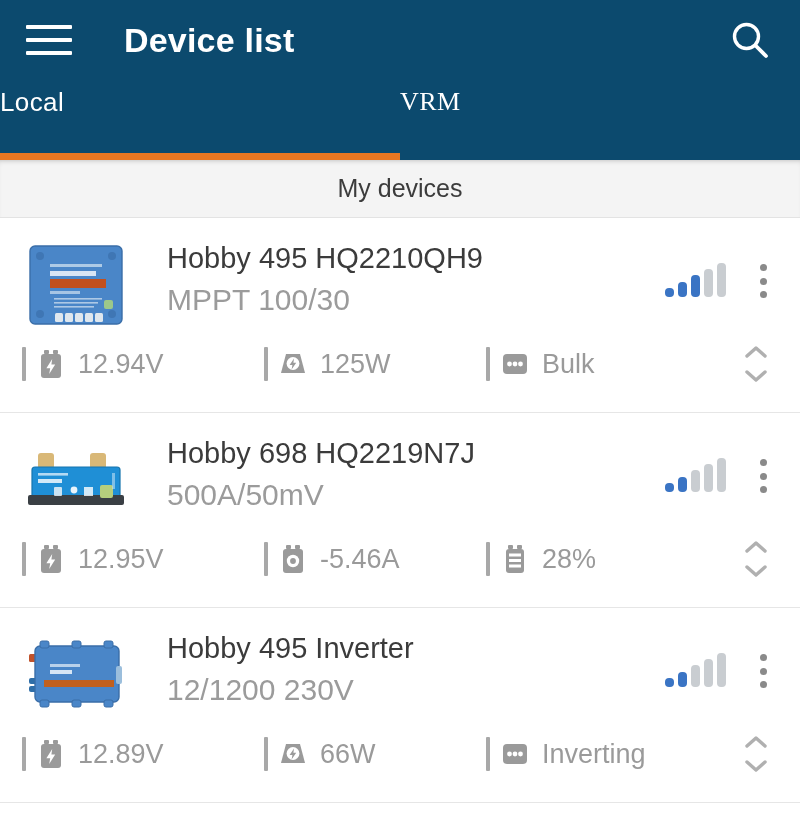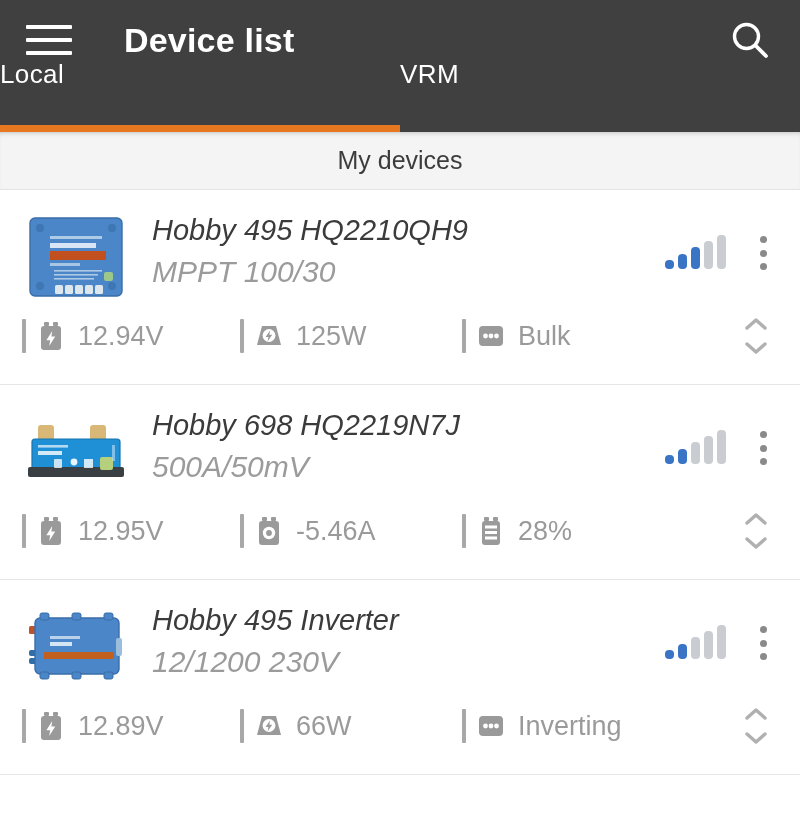--- a/index.html
+++ b/index.html
@@ -19,22 +19,22 @@
     position: relative;
     width: 800px;
     height: 839px;
     overflow: hidden;
     background: #ffffff;
   }
 
   
   .appbar {
     position: relative;
-    height: 132px;
-    background: #404040;
+    height: 160px;
+    background: #0c4a6e;
     box-sizing: border-box;
   }
   .appbar-top {
     height: 80px;
     display: flex;
     align-items: center;
     padding: 0 26px 0 26px;
     box-sizing: border-box;
   }
   .menu-btn {
@@ -89,21 +89,21 @@
     display: flex;
     align-items: center;
     color: #ffffff;
     font-size: 26px;
     letter-spacing: 0.4px;
     cursor: pointer;
     position: relative;
     padding-bottom: 16px;
     box-sizing: border-box;
   }
-  .tab.inactive { color: #ffffff; }
+  .tab.inactive { color: #ffffff; font-family: Liberation Serif, serif; }
   .tab-indicator {
     position: absolute;
     bottom: 0;
     left: 0;
     width: 50%;
     height: 7px;
     background: #e87722;
   }
 
   
@@ -142,23 +142,22 @@
     flex: 0 0 auto;
     margin-top: 6px;
     display: flex;
     align-items: center;
     justify-content: center;
   }
 
   .device-texts {
     flex: 1 1 auto;
     min-width: 0;
-    margin-left: 22px;
+    margin-left: 37px;
     padding-top: 4px;
-    font-style: italic;
   }
   .device-name {
     font-size: 29px;
     color: #3b3b3b;
     line-height: 1.25;
     white-space: nowrap;
     overflow: hidden;
     text-overflow: ellipsis;
   }
   .device-model {
@@ -234,21 +233,21 @@
     content: "";
     position: absolute;
     left: 0;
     top: 50%;
     transform: translateY(-50%);
     width: 4px;
     height: 34px;
     background: #a8a8a8;
     border-radius: 1px;
   }
-  .metric-1 { width: 218px; }
+  .metric-1 { width: 242px; }
   .metric-2 { width: 222px; align-items: flex-end; }
   .metric-3 { flex: 1 1 auto; }
 
   .metric-icon {
     flex: 0 0 auto;
     width: 30px;
     height: 32px;
     display: flex;
     align-items: center;
     justify-content: center;

